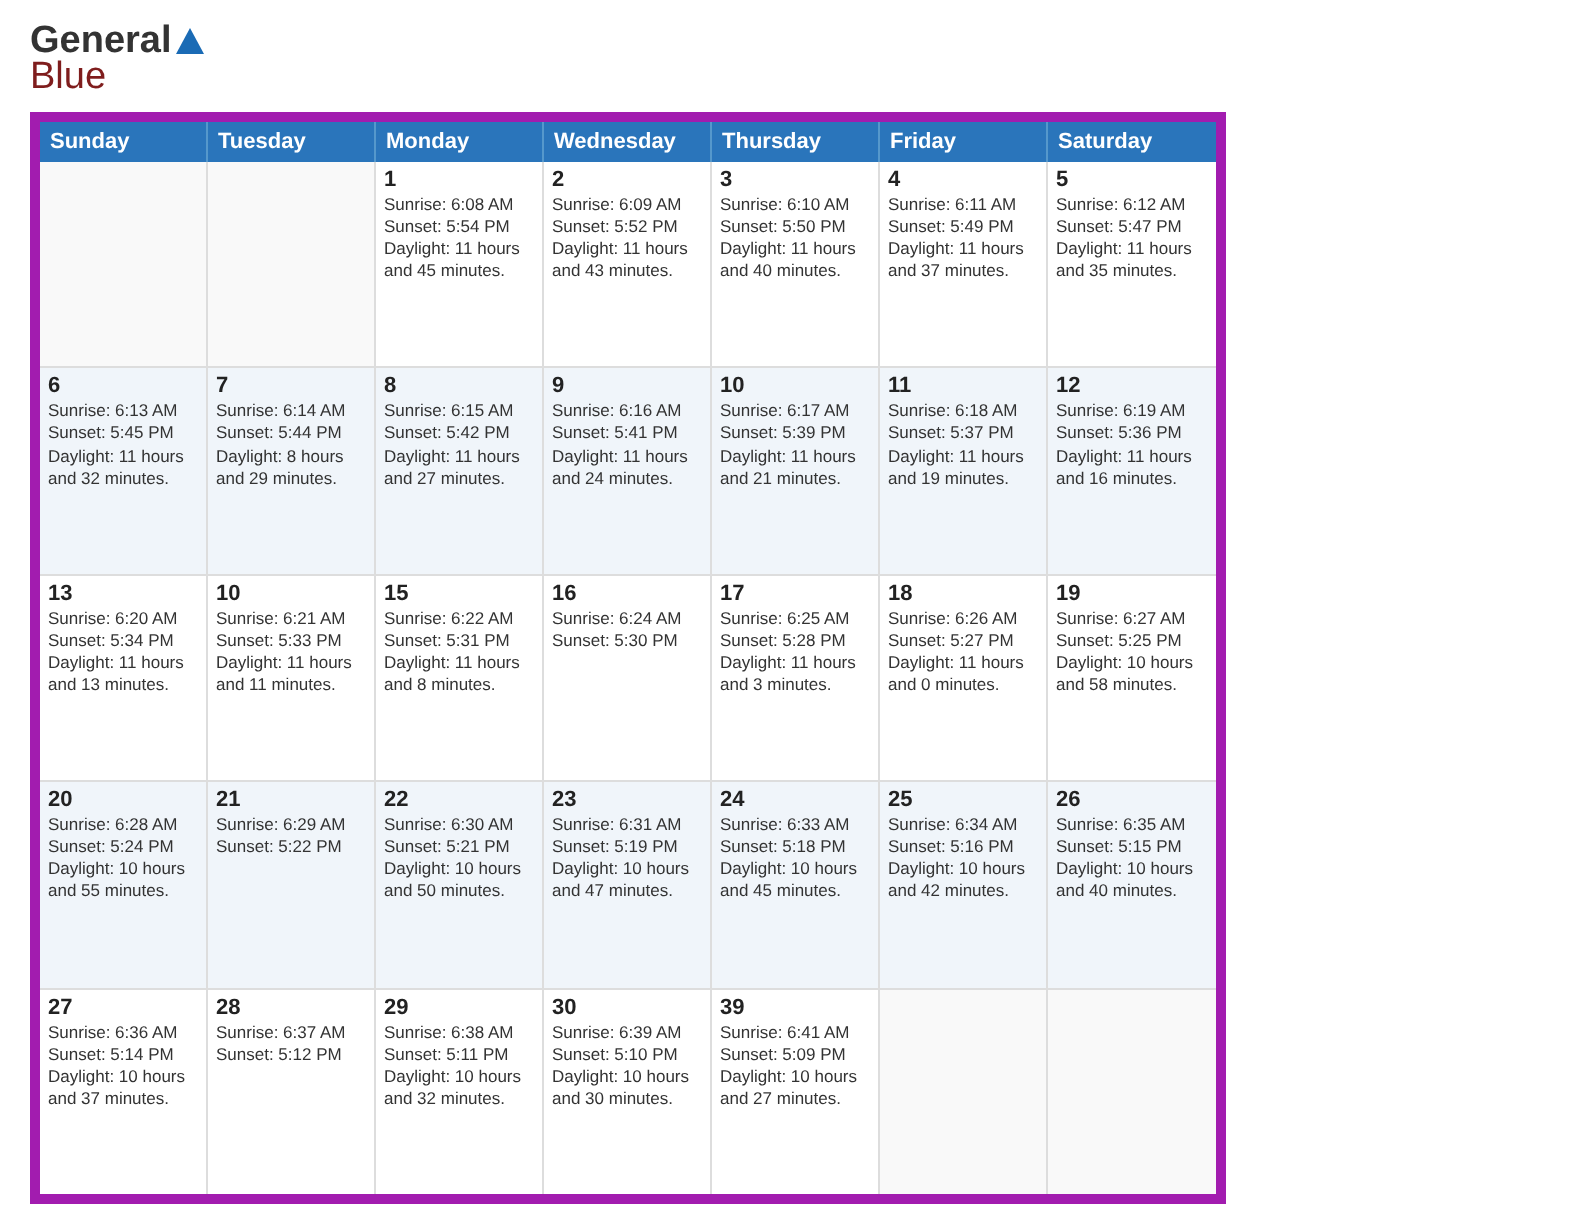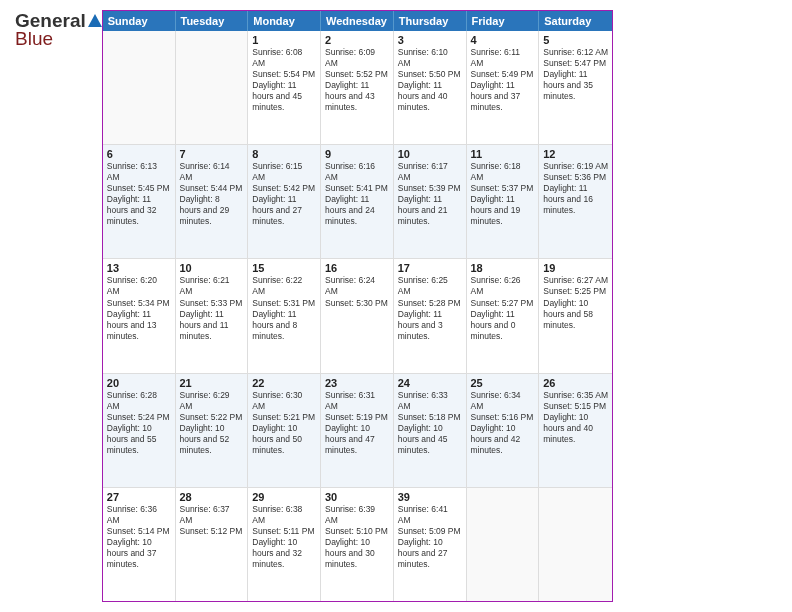--- a/index.html
+++ b/index.html
@@ -8,21 +8,21 @@
       background: #fff;
       width: 792px;
       height: 612px;
       overflow: hidden;
     }
     .page {
       width: 628px;
       height: 612px;
       padding: 10px 15px;
       display: flex;
-      flex-direction: row;
+      flex-direction: column;
     }
     .header {
       display: flex;
       justify-content: space-between;
       align-items: flex-start;
       margin-bottom: 6px;
     }
     .logo {
       display: flex;
       flex-direction: column;
@@ -37,21 +37,21 @@
       color: #222;
     }
     .location-title {
       font-size: 16px;
       color: #555;
     }
     .calendar {
       flex: 1;
       display: flex;
       flex-direction: column;
-      border: 1px solid #a21caf;
+      border: 5px solid #a21caf;
     }
     .cal-header-row {
       display: grid;
       grid-template-columns: repeat(7, 1fr);
       background: #2a75bb;
     }
     .cal-header-cell {
       color: #fff;
       font-size: 11px;
       font-weight: bold;
@@ -247,21 +247,20 @@
           <div class="cal-cell alt-row">
             <div class="day-num">20</div>
 <div class="cell-line">Sunrise: 6:28 AM</div>
 <div class="cell-line">Sunset: 5:24 PM</div>
 <div class="cell-line">Daylight: 10 hours and 55 minutes.</div>
           </div>
           <div class="cal-cell alt-row">
             <div class="day-num">21</div>
 <div class="cell-line">Sunrise: 6:29 AM</div>
 <div class="cell-line">Sunset: 5:22 PM</div>
-<div class="cell-line">Daylight: 10 hours and 52 minutes.</div>
           </div>
           <div class="cal-cell alt-row">
             <div class="day-num">22</div>
 <div class="cell-line">Sunrise: 6:30 AM</div>
 <div class="cell-line">Sunset: 5:21 PM</div>
 <div class="cell-line">Daylight: 10 hours and 50 minutes.</div>
           </div>
           <div class="cal-cell alt-row">
             <div class="day-num">23</div>
 <div class="cell-line">Sunrise: 6:31 AM</div>

